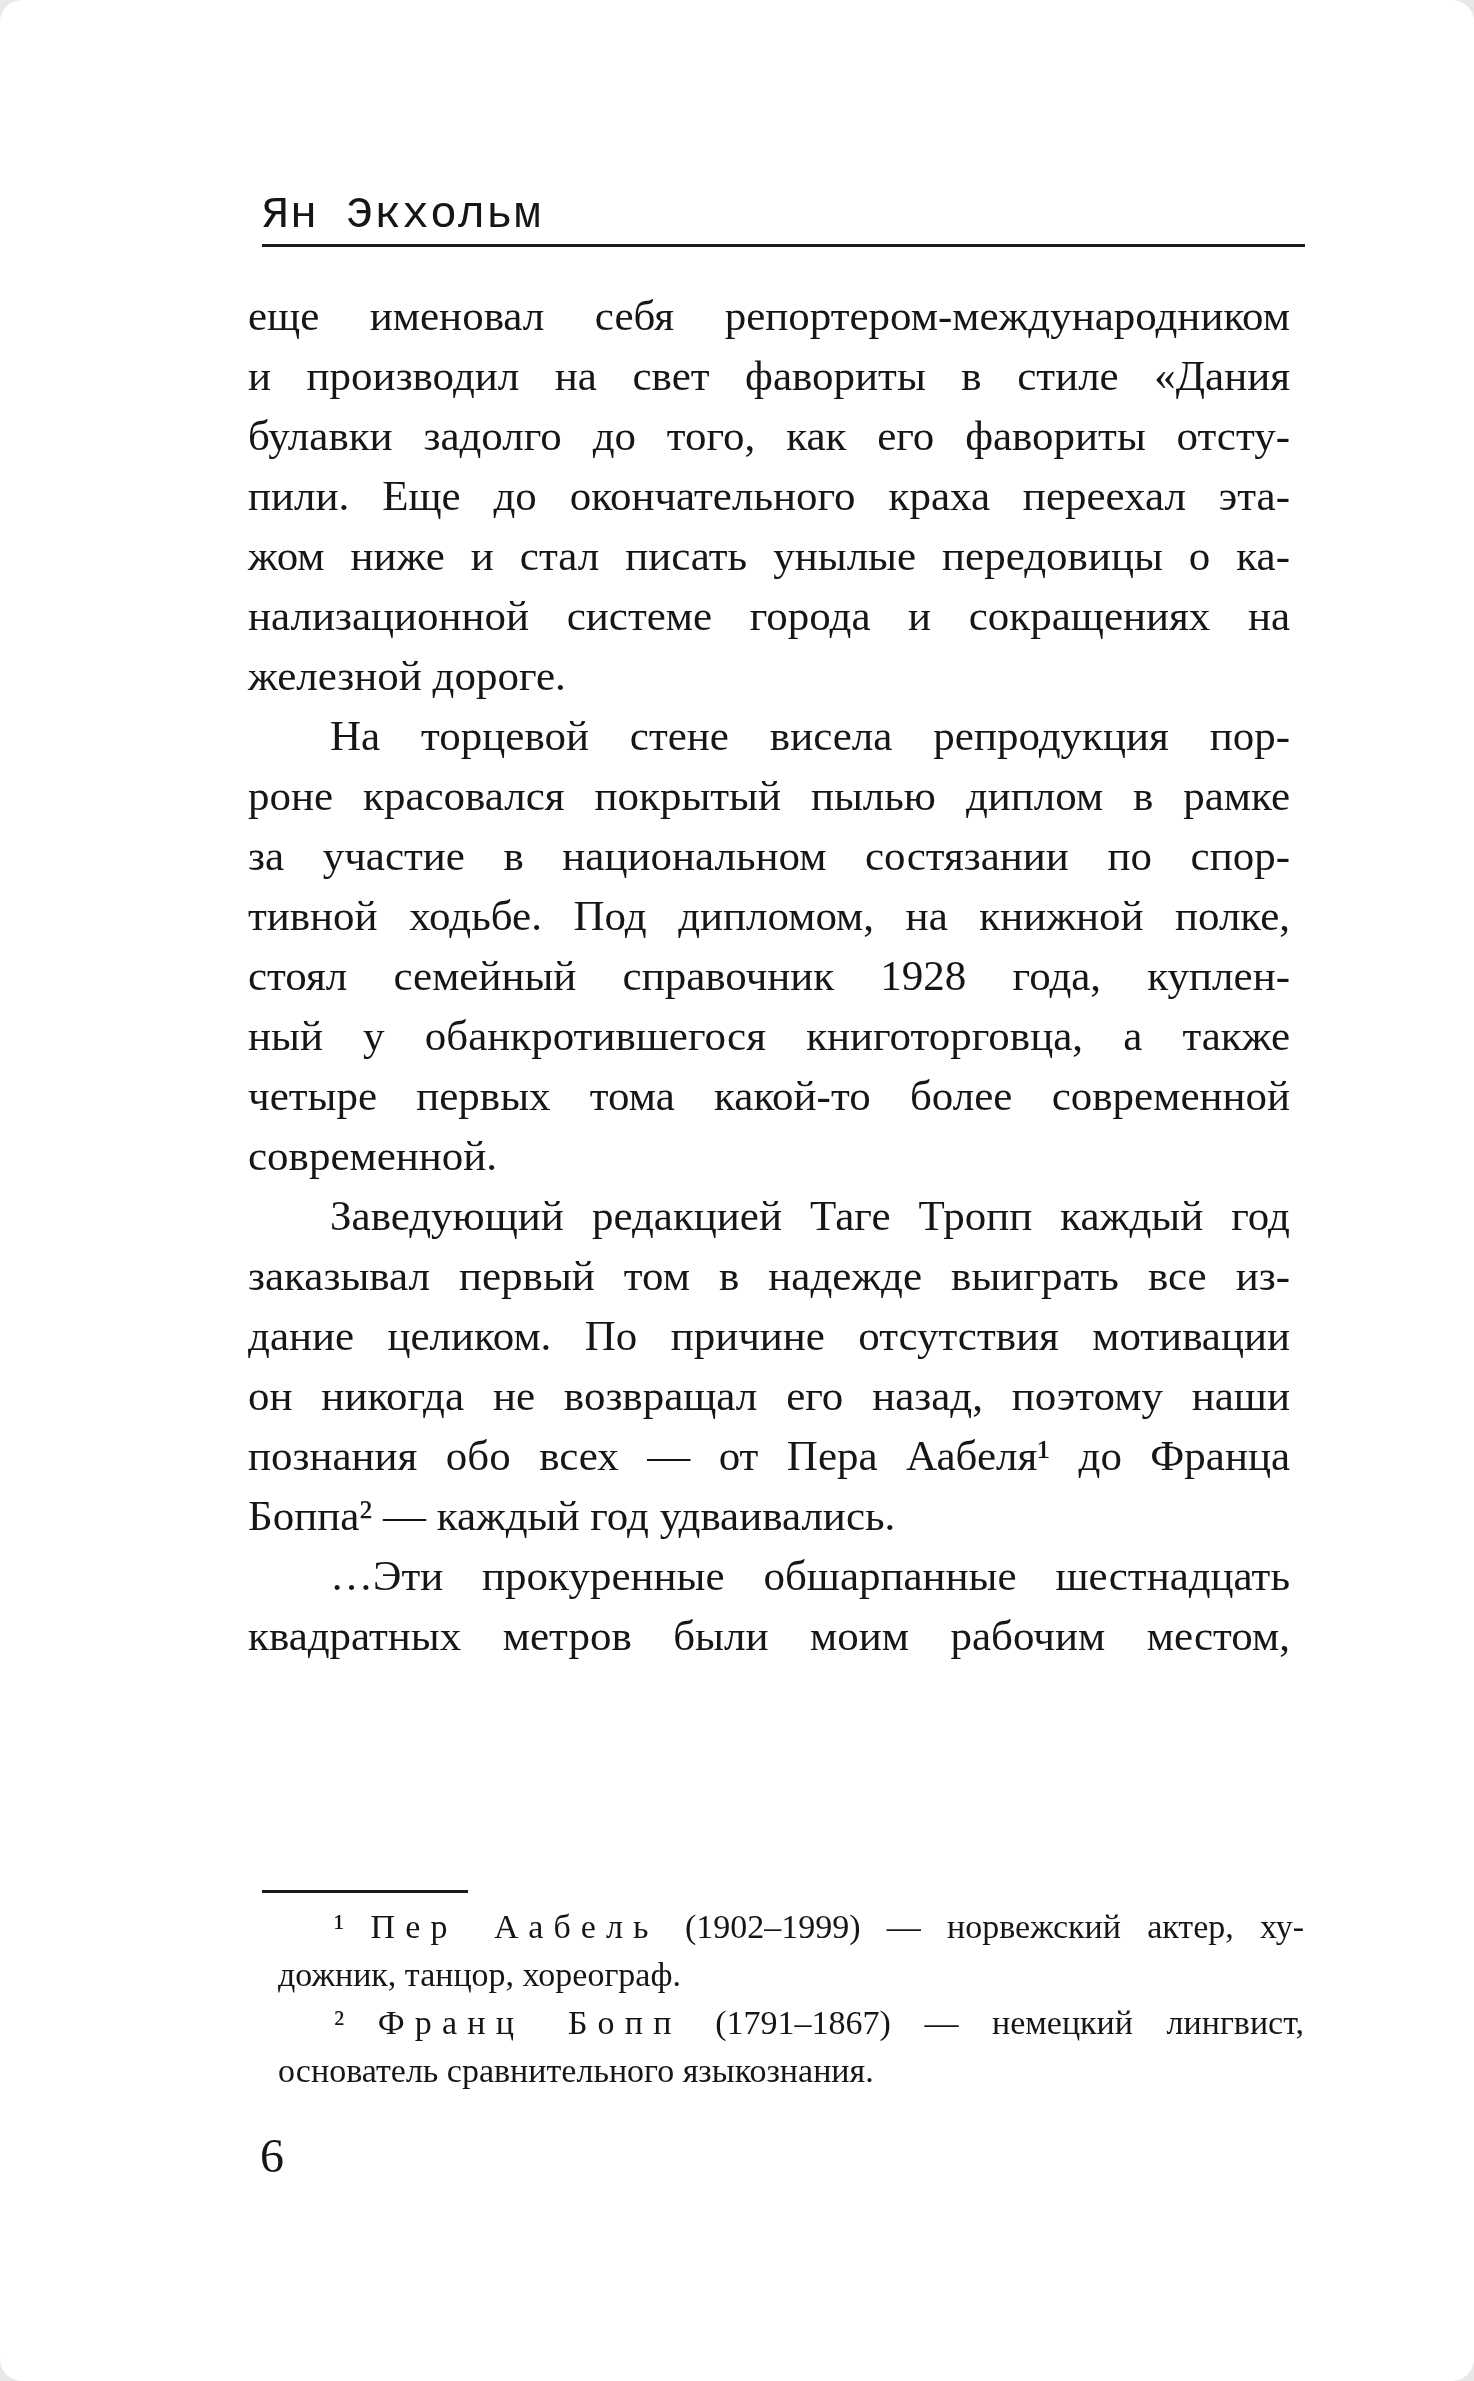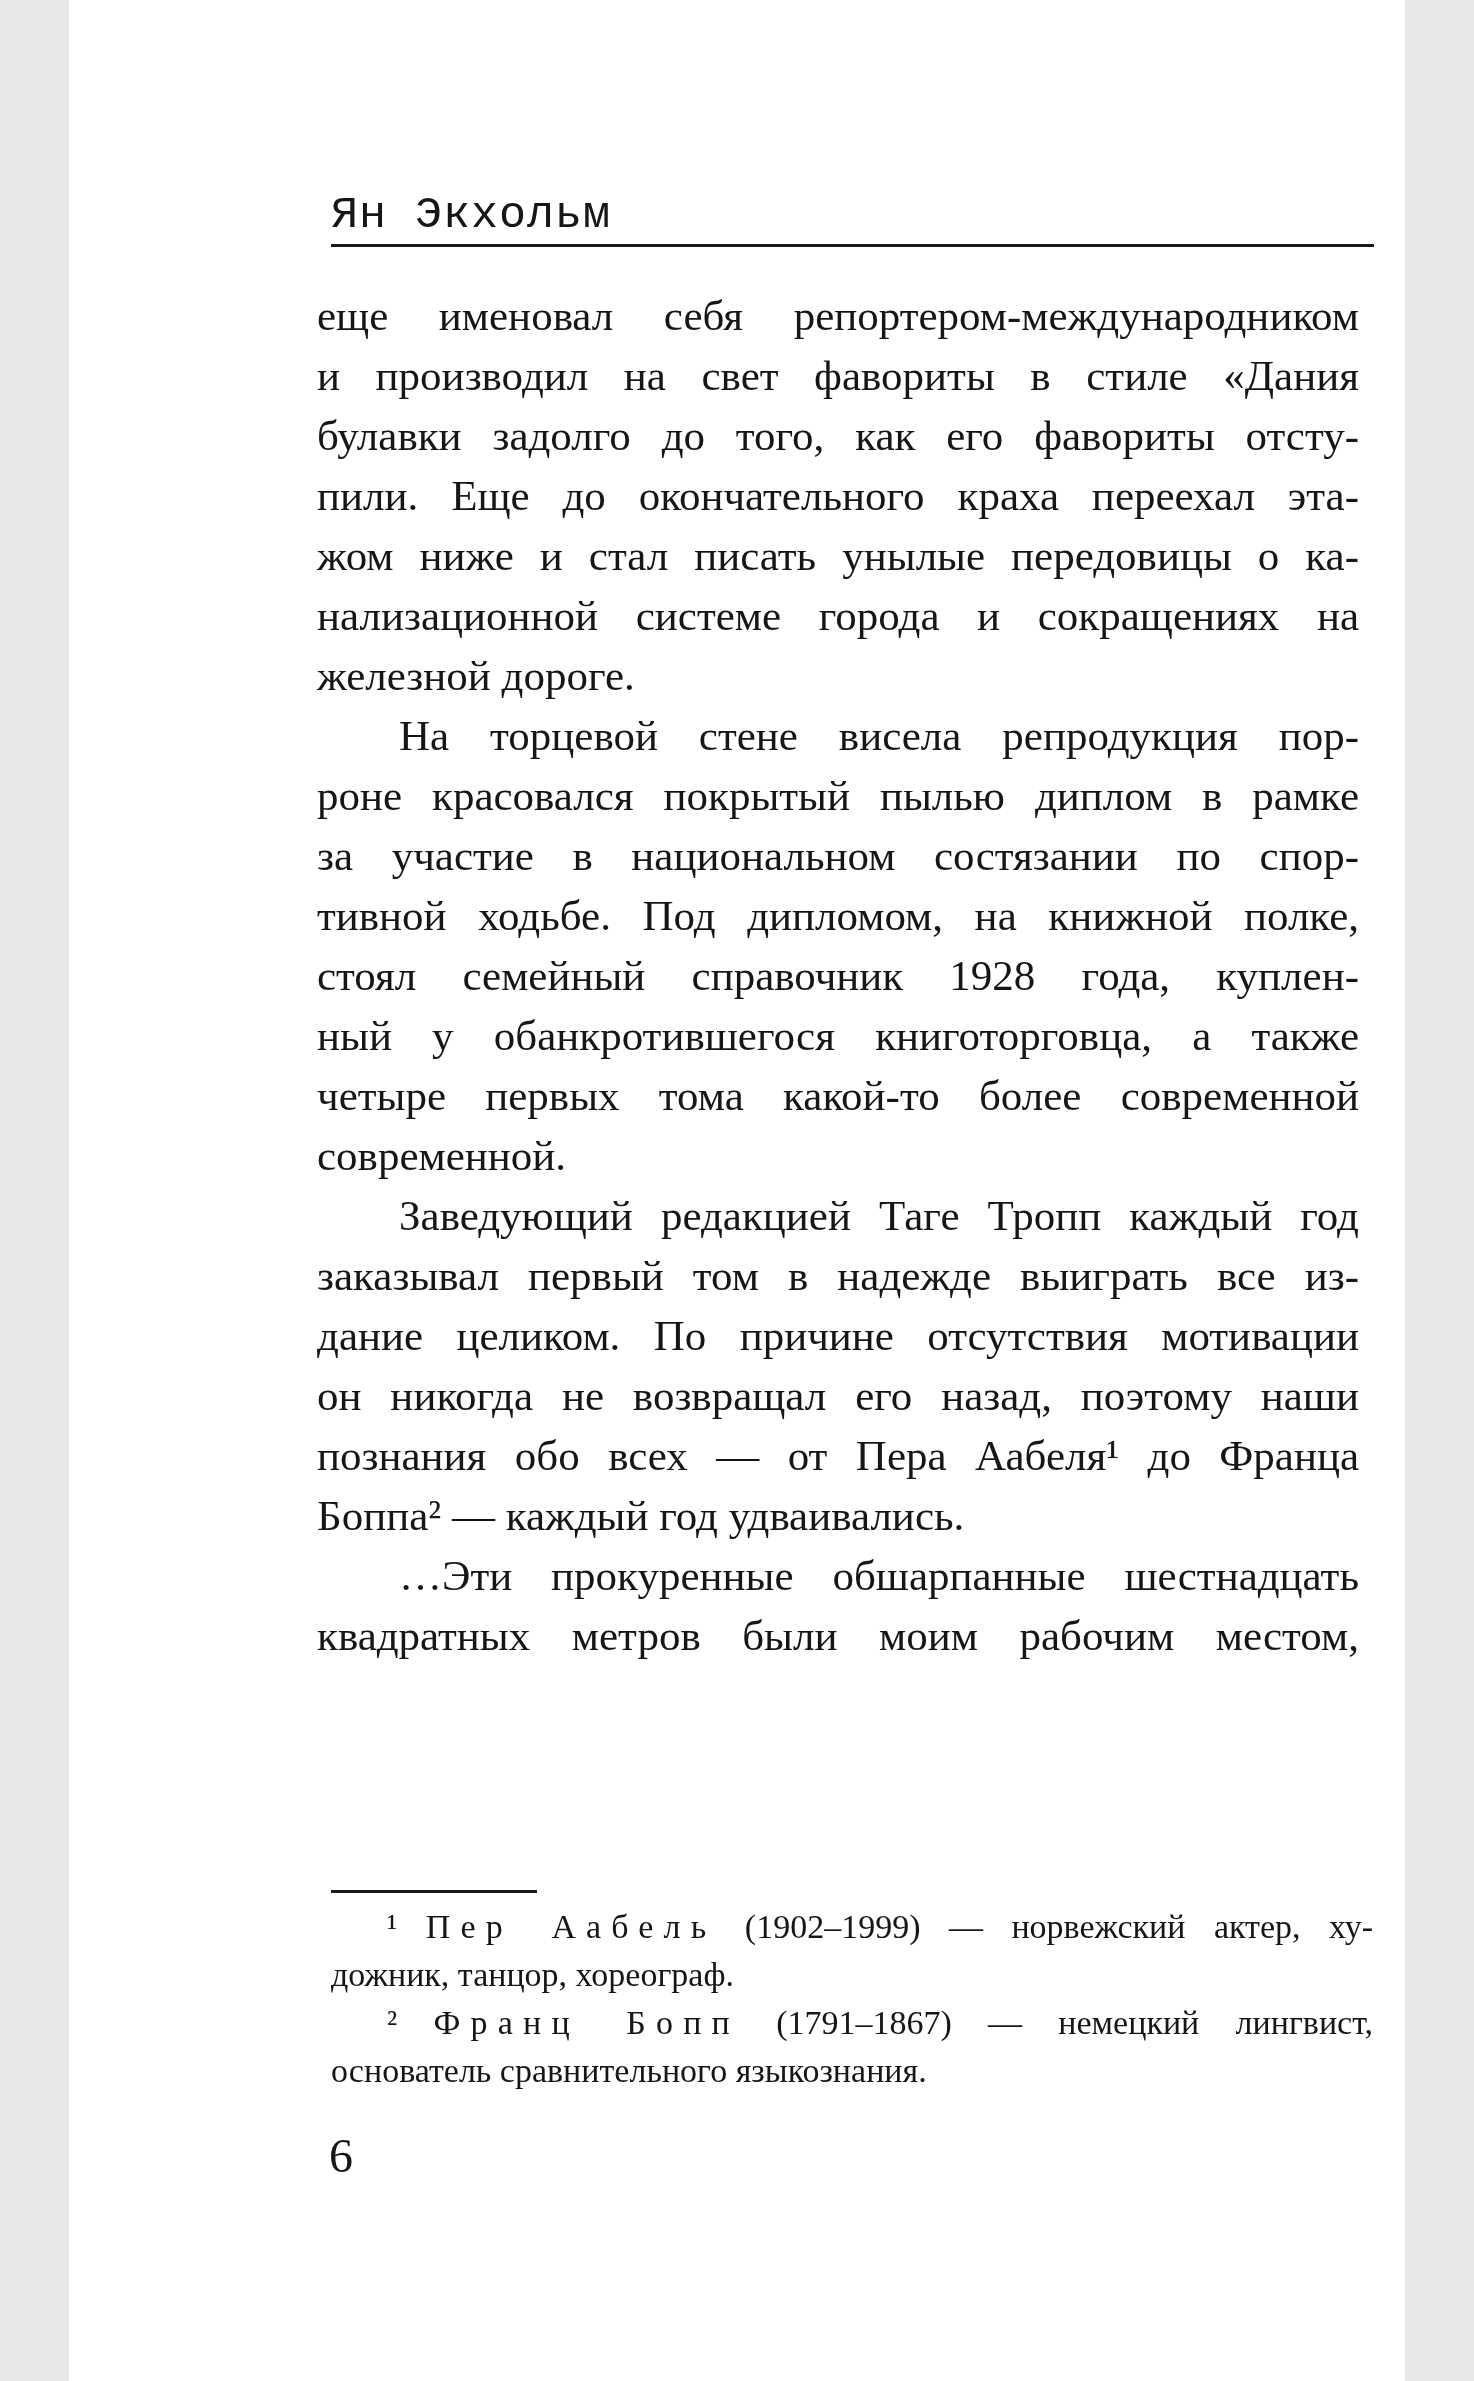--- a/index.html
+++ b/index.html
@@ -2,26 +2,27 @@
 <html lang="ru"><head>
 <meta charset="utf-8">
 <style>
   html, body {
     margin: 0;
     padding: 0;
     background: #e8e8e8;
   }
   .page {
     position: relative;
-    width: 1336px;
+    width: 1474px;
     height: 2381px;
     margin: 0 auto;
     background: #ffffff;
     color: #161616;
     overflow: hidden;
+    border-radius: 22px;
   }
   
   .header-author {
     position: absolute;
     left: 262px;
     top: 193px;
     font-family: "Liberation Mono", "DejaVu Sans Mono", monospace;
     font-size: 45px;
     line-height: 1;
     letter-spacing: 1px;
@@ -70,20 +71,21 @@
     left: 262px;
     top: 1903px;
     width: 1042px;
     font-family: "Liberation Serif", "DejaVu Serif", serif;
     font-size: 34px;
     line-height: 48px;
   }
   .fn-line {
     text-align: justify;
     text-align-last: justify;
+    margin-left: 16px;
   }
   .fn-line.fn-first {
     padding-left: 56px;
   }
   .fn-line.last {
     text-align-last: left;
   }
   .fn-name {
     letter-spacing: 0.3em;
   }

